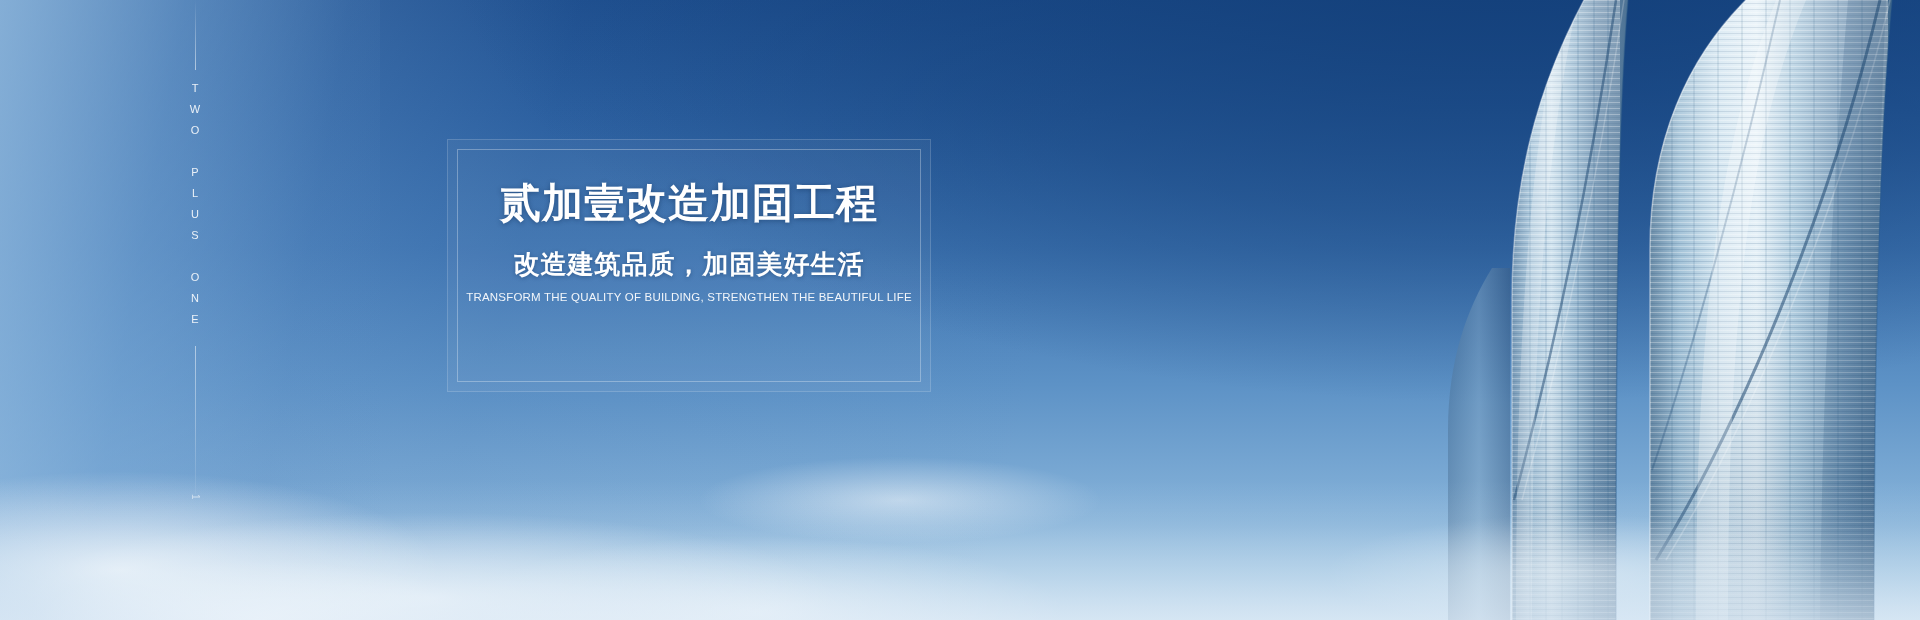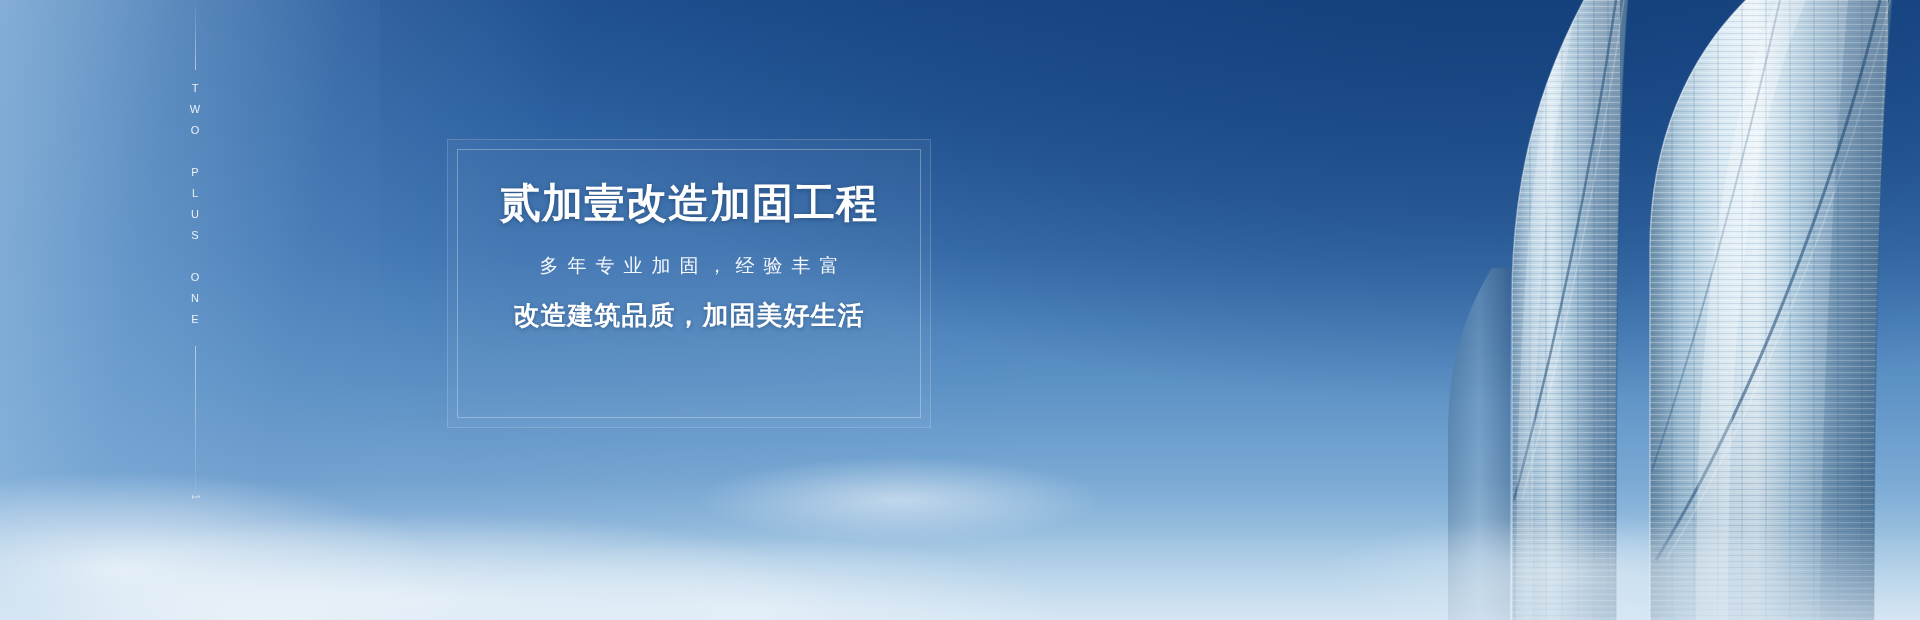--- a/index.html
+++ b/index.html
@@ -93,21 +93,21 @@
     writing-mode:vertical-rl;
     font-size:10px;
     color:rgba(255,255,255,0.55);
     padding-bottom:120px;
   }
 
   
   #text-panel {
     position:absolute;
     left:447px; top:139px;
-    width:484px; height:289px;
+    width:484px; height:253px;
     background:rgba(255,255,255,0.045);
     border:1px solid rgba(255,255,255,0.16);
   }
   #text-panel-inner {
     position:absolute;
     left:9px; top:9px; right:9px; bottom:9px;
     border:1px solid rgba(255,255,255,0.30);
     display:flex; flex-direction:column;
     align-items:center;
     justify-content:flex-start;
@@ -282,18 +282,18 @@
   <div id="brand-vertical">
     <div id="brand-rule-top"></div>
     <div id="brand-text">TWO PLUS ONE</div>
     <div id="brand-rule-bottom"></div>
     <div id="brand-index">1</div>
   </div>
 
   <div id="text-panel">
     <div id="text-panel-inner">
       <div id="headline">贰加壹改造加固工程</div>
-      <div id="subtitle">多年专业加固，经验丰富</div>
       <div id="slogan">改造建筑品质，加固美好生活</div>
+      <div id="tagline-en">TRANSFORM THE QUALITY OF BUILDING, STRENGTHEN THE BEAUTIFUL LIFE</div>
     </div>
   </div>
 
 </div>
 
 </body></html>

